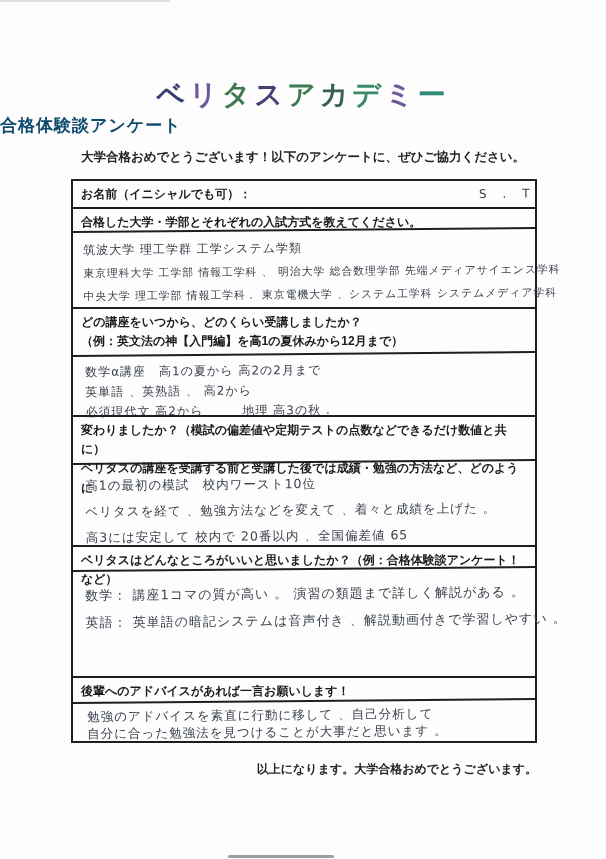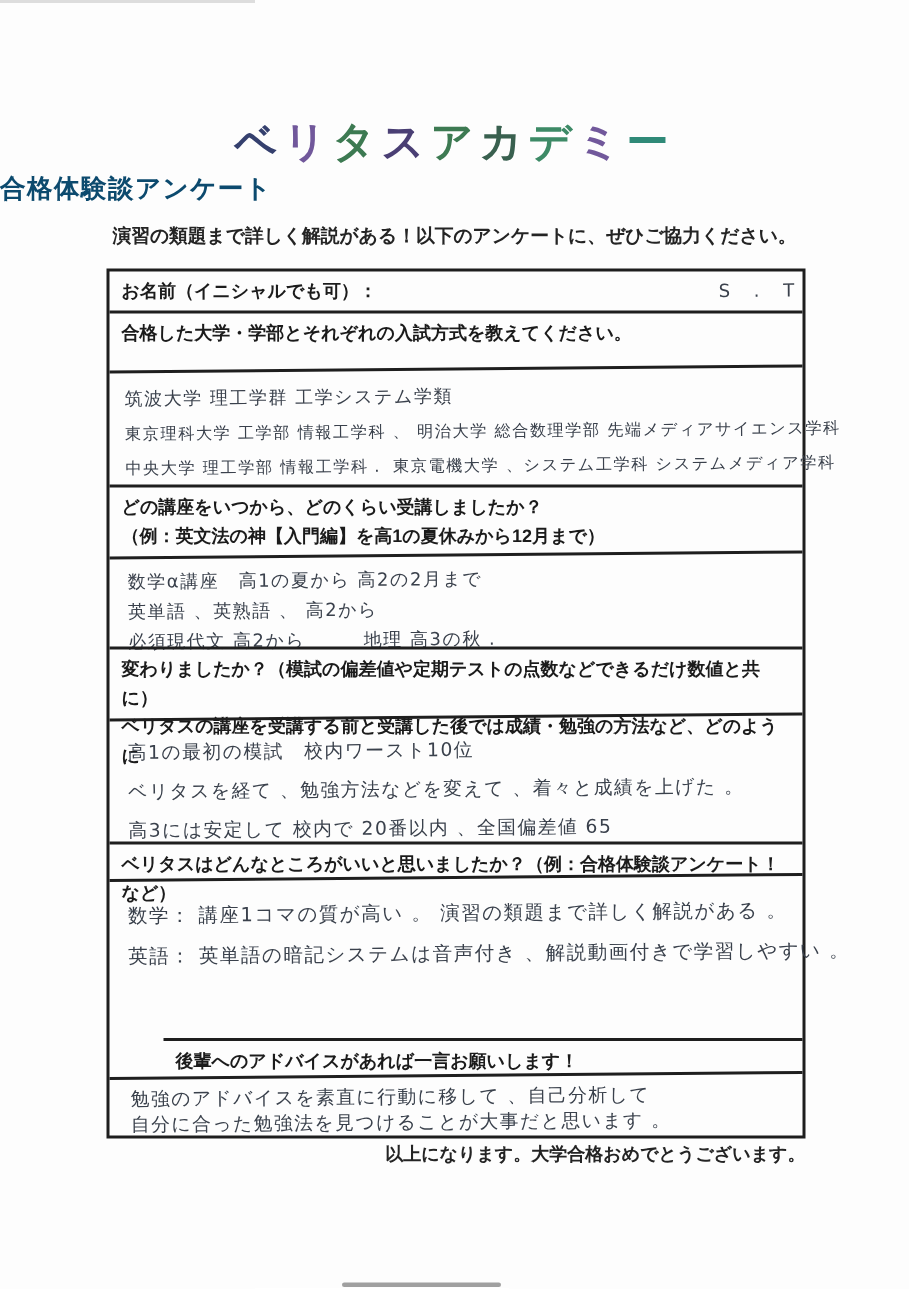--- a/index.html
+++ b/index.html
@@ -29,55 +29,55 @@
 
   
   .hw { color:#3a414c; letter-spacing:1px; transform:rotate(-0.5deg); transform-origin:left top;
         font-family:"DejaVu Sans",sans-serif; white-space:nowrap; }
   .hw-line { display:block; }
 
   .r-name { height:26px; display:flex; align-items:center; padding-left:8px;justify-content:space-between; }
   .name-label { font-size:12px; font-weight:bold; }
   .name-value { font-size:12px; margin-left:28px; letter-spacing:6px; }
 
-  .r-q-univ   { height:40px; }
+  .r-q-univ   { height:24px; }
   .r-a-univ   { height:76px; padding:6px 0 0 10px; }
   .r-a-univ .hw-line { font-size:12px; line-height:23px; }
   .r-a-univ .hw-line.long { font-size:10.8px; }
 
   .r-q-course { height:48px; }
   .r-a-course { height:60px; padding:5px 0 0 12px; }
   .r-a-course .hw-line { font-size:12px; line-height:20px; }
 
   .r-q-result { height:48px; }
   .r-a-result { height:82px; padding:8px 0 0 12px; }
   .r-a-result .hw-line { font-size:12.5px; line-height:26px; }
 
   .r-q-good   { height:25px; }
   .r-a-good   { height:106px; padding:10px 0 0 12px; }
   .r-a-good .hw-line { font-size:13px; line-height:27px; }
 
-  .r-q-advice { height:26px;margin-left:36px; }
+  .r-q-advice { height:26px; }
   .r-a-advice { height:39px; padding:4px 0 0 14px; }
   .r-a-advice .hw-line { font-size:12.5px; line-height:17px; }
 
   .closing { position:absolute; top:761px; right:69px; font-size:12px; font-weight:bold; color:#242424; }
 </style>
 </head>
 <body>
 
 <div class="sheet">
 
   <div class="scan-edge-top"></div>
 
   <div class="logo"><span style="color: rgb(53, 64, 110);">ベ</span><span style="color: rgb(113, 88, 155);">リ</span><span style="color: rgb(61, 122, 82);">タ</span><span style="color: rgb(74, 63, 116);">ス</span><span style="color: rgb(61, 122, 82);">ア</span><span style="color: rgb(57, 96, 79);">カ</span><span style="color: rgb(61, 138, 102);">デ</span><span style="color: rgb(113, 88, 155);">ミ</span><span style="color: rgb(47, 138, 120);">ー</span>
   </div>
 
   <div class="doc-title">合格体験談アンケート</div>
-  <div class="intro">演習の類題まで詳しく解説がある！以下のアンケートに、ぜひご協力ください。</div>
+  <div class="intro">大学合格おめでとうございます！以下のアンケートに、ぜひご協力ください。</div>
 
   <div class="survey-table">
 
     <div class="row r-name">
       <span class="name-label">お名前（イニシャルでも可）：</span>
       <span class="hw name-value">S . T</span>
     </div>
 
     <div class="row r-q-univ">
       <div class="q">

